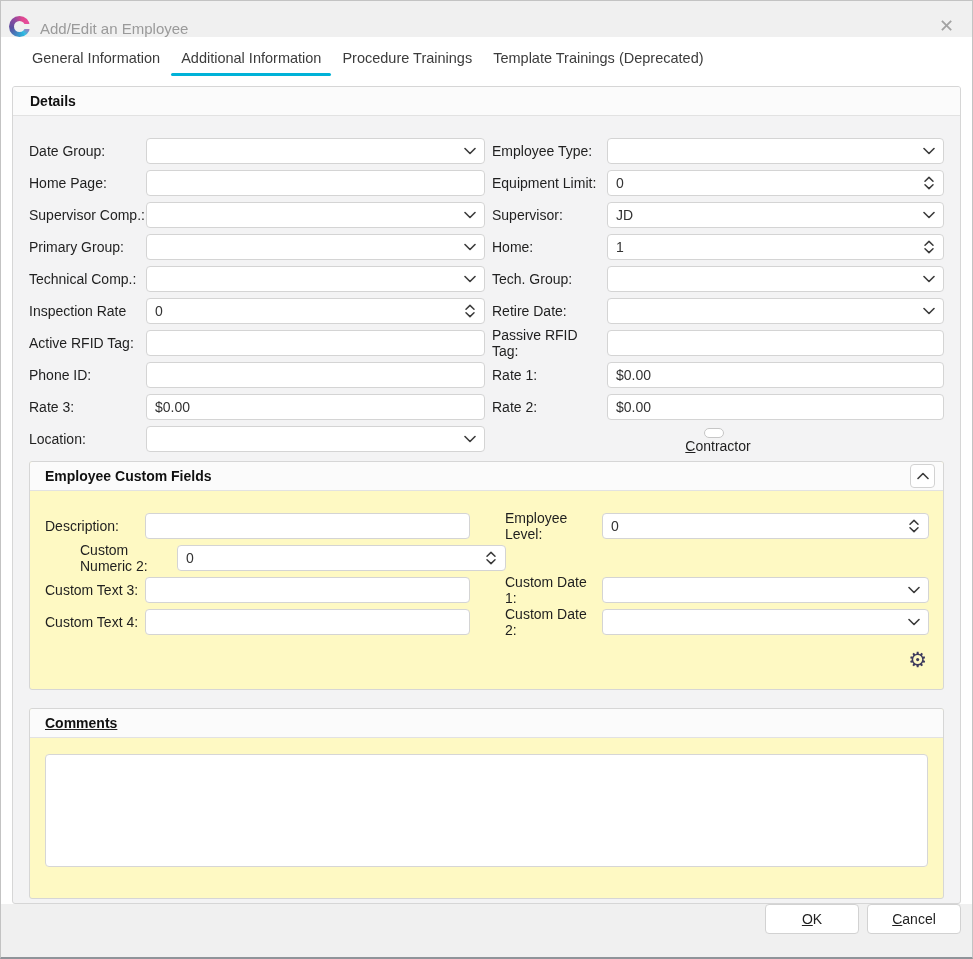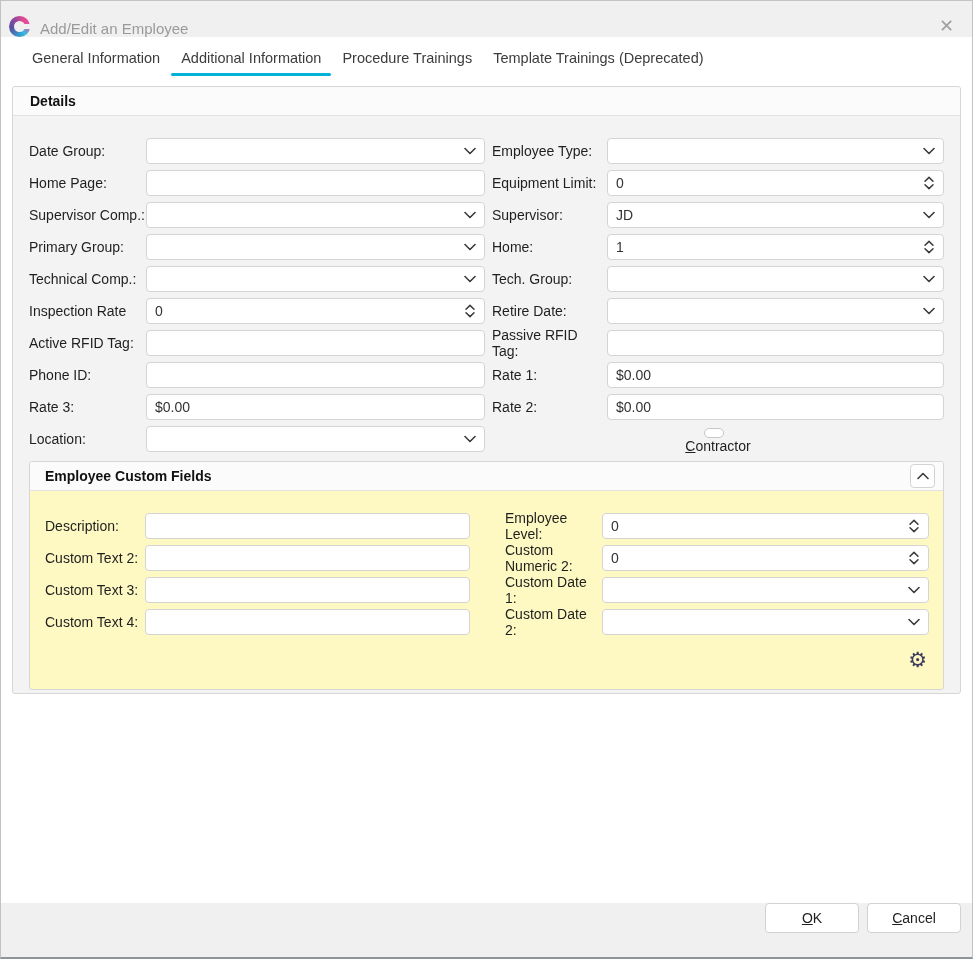--- a/index.html
+++ b/index.html
@@ -54,21 +54,21 @@
     font-family:"Liberation Sans", sans-serif;
   }
   .tab.active::after {
     content:""; position:absolute; left:0; right:0; bottom:3px;
     height:3px; background:var(--accent); border-radius:2px;
   }
   
   .content { flex:1 1 auto; background:#fff; padding:7px 11px 0 11px; }
   .panel {
     border:1px solid #d6d6d6; border-radius:3px;
-    background:#f3f3f4; height:608px;
+    background:#f3f3f4; height:818px;
     display:flex; flex-direction:column; overflow:hidden;
   }
   .panel-header {
     background:#fbfbfb; border-bottom:1px solid #e2e2e2;
     height:29px; display:flex; align-items:center; padding:0 17px;
     flex:0 0 auto;
   }
   .panel-header .hdr-text { font-size:14px; font-weight:bold; color:#111; }
   .panel-body { padding:22px 16px 0 16px; flex:1 1 auto; }
 
@@ -421,26 +421,20 @@
                       <svg class="glyph" width="12" height="16" viewBox="0 0 12 16">
                         <path d="M2 6.2 L6 2.4 L10 6.2" fill="none" stroke="#3c3c3c" stroke-width="1.5" stroke-linecap="round" stroke-linejoin="round"></path>
                         <path d="M2 9.8 L6 13.6 L10 9.8" fill="none" stroke="#3c3c3c" stroke-width="1.5" stroke-linecap="round" stroke-linejoin="round"></path>
                       </svg>
                     </span>
                 </div>
               </div>
             </div>
 
             <div class="sub-row">
-              <div class="cell lft">
-                <span class="flabel">Custom Text 2:</span>
-                <div class="field plain">
-                  <input value="" style="">
-                </div>
-              </div>
               <div class="cell rgt">
                 <span class="flabel">Custom Numeric 2:</span>
                 <div class="field">
                   <input value="0" style="">
                   <span class="suffix-icon">
                       <svg class="glyph" width="12" height="16" viewBox="0 0 12 16">
                         <path d="M2 6.2 L6 2.4 L10 6.2" fill="none" stroke="#3c3c3c" stroke-width="1.5" stroke-linecap="round" stroke-linejoin="round"></path>
                         <path d="M2 9.8 L6 13.6 L10 9.8" fill="none" stroke="#3c3c3c" stroke-width="1.5" stroke-linecap="round" stroke-linejoin="round"></path>
                       </svg>
                     </span>

